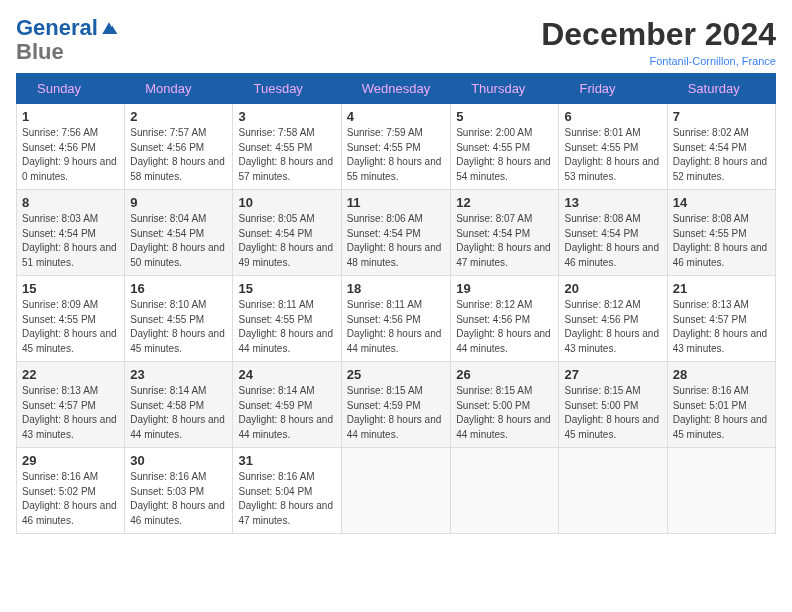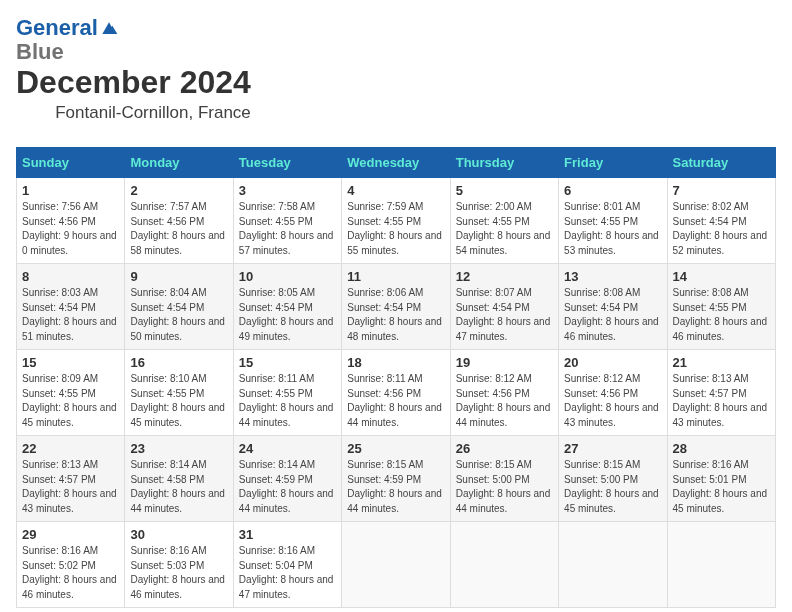--- a/index.html
+++ b/index.html
@@ -5,24 +5,23 @@
     * { box-sizing: border-box; margin: 0; padding: 0; }
     body {
       font-family: Arial, sans-serif;
       background: #fff;
       width: 792px;
       min-height: 612px;
       padding: 16px;
     }
     .header {
       display: flex;
-      justify-content: flex-end;
+      justify-content: space-between;
       align-items: flex-start;
-      margin-bottom: 24px;
-      flex-direction: column;
+      margin-bottom: 6px;
     }
     .logo {
       display: flex;
       align-items: center;
     }
     .logo-text {
       font-size: 22px;
       font-weight: bold;
       color: #333;
       line-height: 1.1;
@@ -37,36 +36,36 @@
     }
     .title-block {
       text-align: right;
     }
     .main-title {
       font-size: 32px;
       font-weight: bold;
       color: #333;
     }
     .subtitle {
-      font-size: 17px;
-      color: #404040;
+      font-size: 11px;
+      color: #3b82f6;
       margin-top: 2px;
     }
     table {
       width: 100%;
       border-collapse: collapse;
       font-size: 11px;
     }
     thead tr th {
       background: #1a5fa8;
-      color: #5eead4;
-      padding: 7px 5px;
+      color: #f0abfc;
+      padding: 7px 20px;
       text-align: left;
       font-size: 13px;
-      font-weight: bold;
+      font-weight: normal;
       border: 1px solid #1a5fa8;
     }
     tbody tr {
       background: #fff;
     }
     tbody tr:nth-child(even) {
       background: #f5f5f5;
     }
     tbody td {
       padding: 5px 5px;

